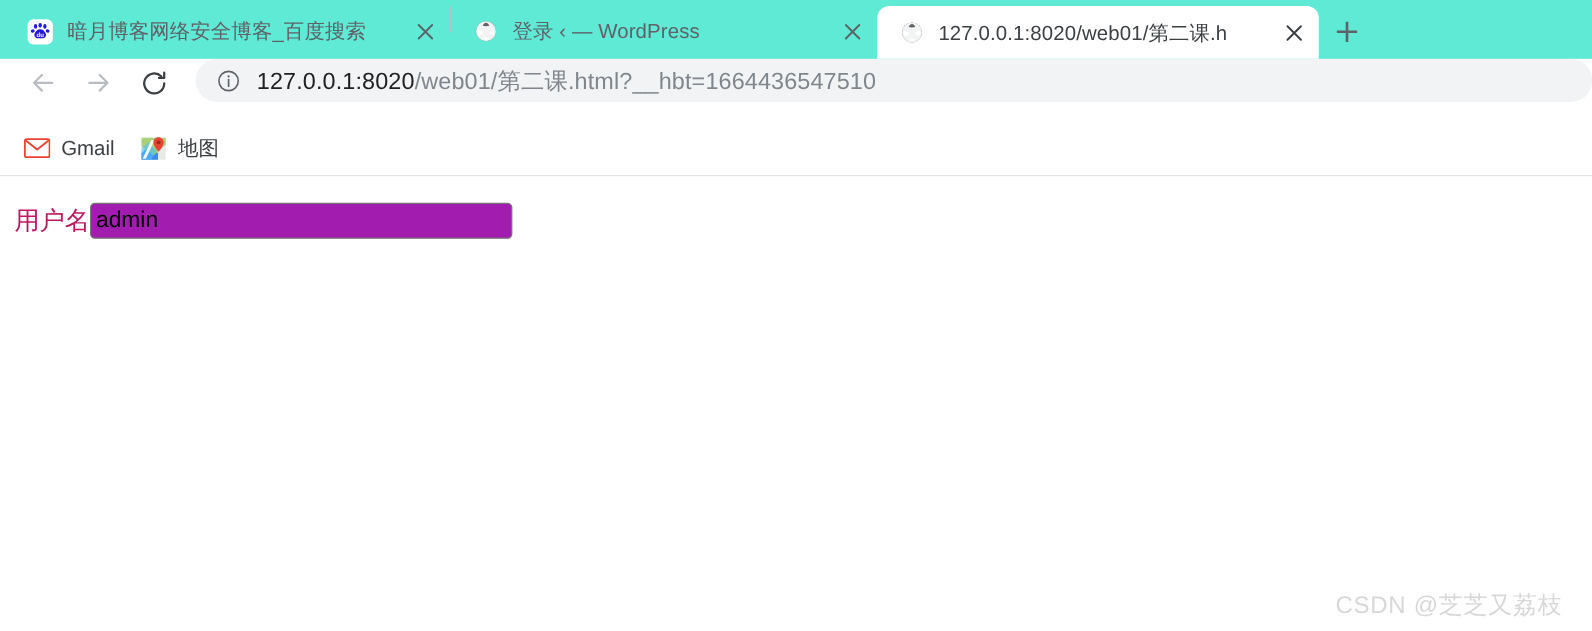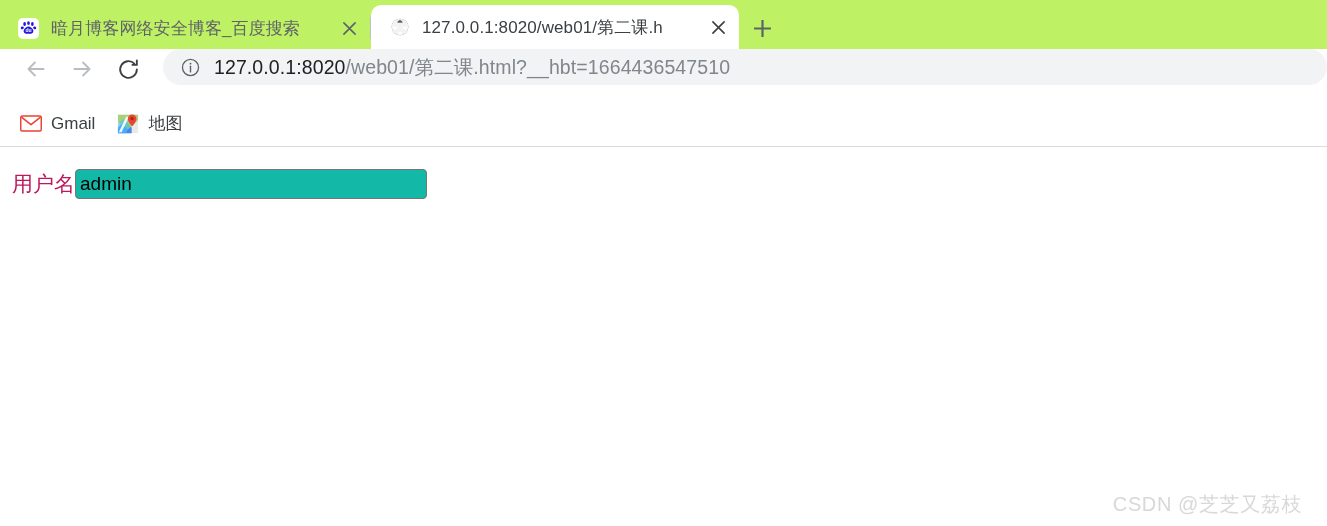--- a/index.html
+++ b/index.html
@@ -12,24 +12,23 @@
     overflow: hidden;
     background: #ffffff;
     font-family: "Liberation Sans", "DejaVu Sans", sans-serif;
     -webkit-font-smoothing: antialiased;
   }
 
   
   .tabstrip {
     position: relative;
     height: 49px;
-    background: #bef264;
-    display: flex;
-    align-items: flex-end;
-    padding: 0;
+    background: #5eead4;
+    display: flex;
+    padding: 5px;
     box-sizing: border-box;
   }
   .tab {
     position: relative;
     height: 42px;
     display: flex;
     align-items: center;
     box-sizing: border-box;
     padding: 0 8px 0 18px;
     font-size: 17px;
@@ -202,21 +201,21 @@
     font-family: "DejaVu Sans", "Liberation Sans", sans-serif;
     line-height: 1;
     white-space: nowrap;
   }
   .text-input {
     width: 352px;
     height: 30px;
     box-sizing: border-box;
     border: 1px solid #767676;
     border-radius: 4px;
-    background: #14b8a6;
+    background: #a21caf;
     font-size: 19px;
     font-family: "Liberation Sans", sans-serif;
     color: #000000;
     padding: 0 4px;
     outline: none;
     margin: 0;
   }
 
   .watermark {
     position: absolute;
@@ -251,20 +250,37 @@
     <span class="tab-title">暗月博客网络安全博客_百度搜索</span>
     <span class="tab-close">
       <svg width="15" height="15" viewBox="0 0 16 16" aria-hidden="true">
         <path d="M2 2 L14 14 M14 2 L2 14" stroke="#5f6368" stroke-width="1.7" stroke-linecap="round"></path>
       </svg>
     </span>
   </div>
 
   <div class="tab-sep"></div>
 
+  <div class="tab inactive tab-2">
+    <span class="tab-favicon">
+      <svg width="20" height="20" viewBox="0 0 24 24" aria-hidden="true">
+        <circle cx="12" cy="12" r="10" fill="#5f6368"></circle>
+        <path d="M12 2a10 10 0 0 0 0 20 10 10 0 0 0 0-20zm0 1.6c1.3 0 2.6 1.1 3.3 2.9-1 .3-2.1.5-3.3.5s-2.3-.2-3.3-.5c.7-1.8 2-2.9 3.3-2.9z" fill="#ffffff" opacity=".92"></path>
+        <path d="M4 10.5c1.4.7 3.1 1.1 4.8 1.3-.1.9-.2 1.8-.1 2.7-1.6.3-3.1.9-4.3 1.7a8.4 8.4 0 0 1-.4-5.7z" fill="#ffffff" opacity=".92"></path>
+        <path d="M15.3 11.7c1.7-.2 3.3-.6 4.7-1.3.4 1.8.3 3.7-.4 5.4-1.2-.8-2.6-1.3-4.2-1.6.1-.8.1-1.7-.1-2.5z" fill="#ffffff" opacity=".92"></path>
+        <path d="M12 21a8.9 8.9 0 0 1-3.1-2.2c1-.3 2-.4 3.1-.4s2.1.1 3.1.4A8.9 8.9 0 0 1 12 21z" fill="#ffffff" opacity=".92"></path>
+      </svg>
+    </span>
+    <span class="tab-title">登录 ‹ — WordPress</span>
+    <span class="tab-close">
+      <svg width="15" height="15" viewBox="0 0 16 16" aria-hidden="true">
+        <path d="M2 2 L14 14 M14 2 L2 14" stroke="#5f6368" stroke-width="1.7" stroke-linecap="round"></path>
+      </svg>
+    </span>
+  </div>
 
   <div class="tab active tab-3">
     <span class="tab-favicon">
       <svg width="20" height="20" viewBox="0 0 24 24" aria-hidden="true">
         <circle cx="12" cy="12" r="10" fill="#5f6368"></circle>
         <path d="M12 2a10 10 0 0 0 0 20 10 10 0 0 0 0-20zm0 1.6c1.3 0 2.6 1.1 3.3 2.9-1 .3-2.1.5-3.3.5s-2.3-.2-3.3-.5c.7-1.8 2-2.9 3.3-2.9z" fill="#ffffff" opacity=".92"></path>
         <path d="M4 10.5c1.4.7 3.1 1.1 4.8 1.3-.1.9-.2 1.8-.1 2.7-1.6.3-3.1.9-4.3 1.7a8.4 8.4 0 0 1-.4-5.7z" fill="#ffffff" opacity=".92"></path>
         <path d="M15.3 11.7c1.7-.2 3.3-.6 4.7-1.3.4 1.8.3 3.7-.4 5.4-1.2-.8-2.6-1.3-4.2-1.6.1-.8.1-1.7-.1-2.5z" fill="#ffffff" opacity=".92"></path>
         <path d="M12 21a8.9 8.9 0 0 1-3.1-2.2c1-.3 2-.4 3.1-.4s2.1.1 3.1.4A8.9 8.9 0 0 1 12 21z" fill="#ffffff" opacity=".92"></path>
       </svg>

